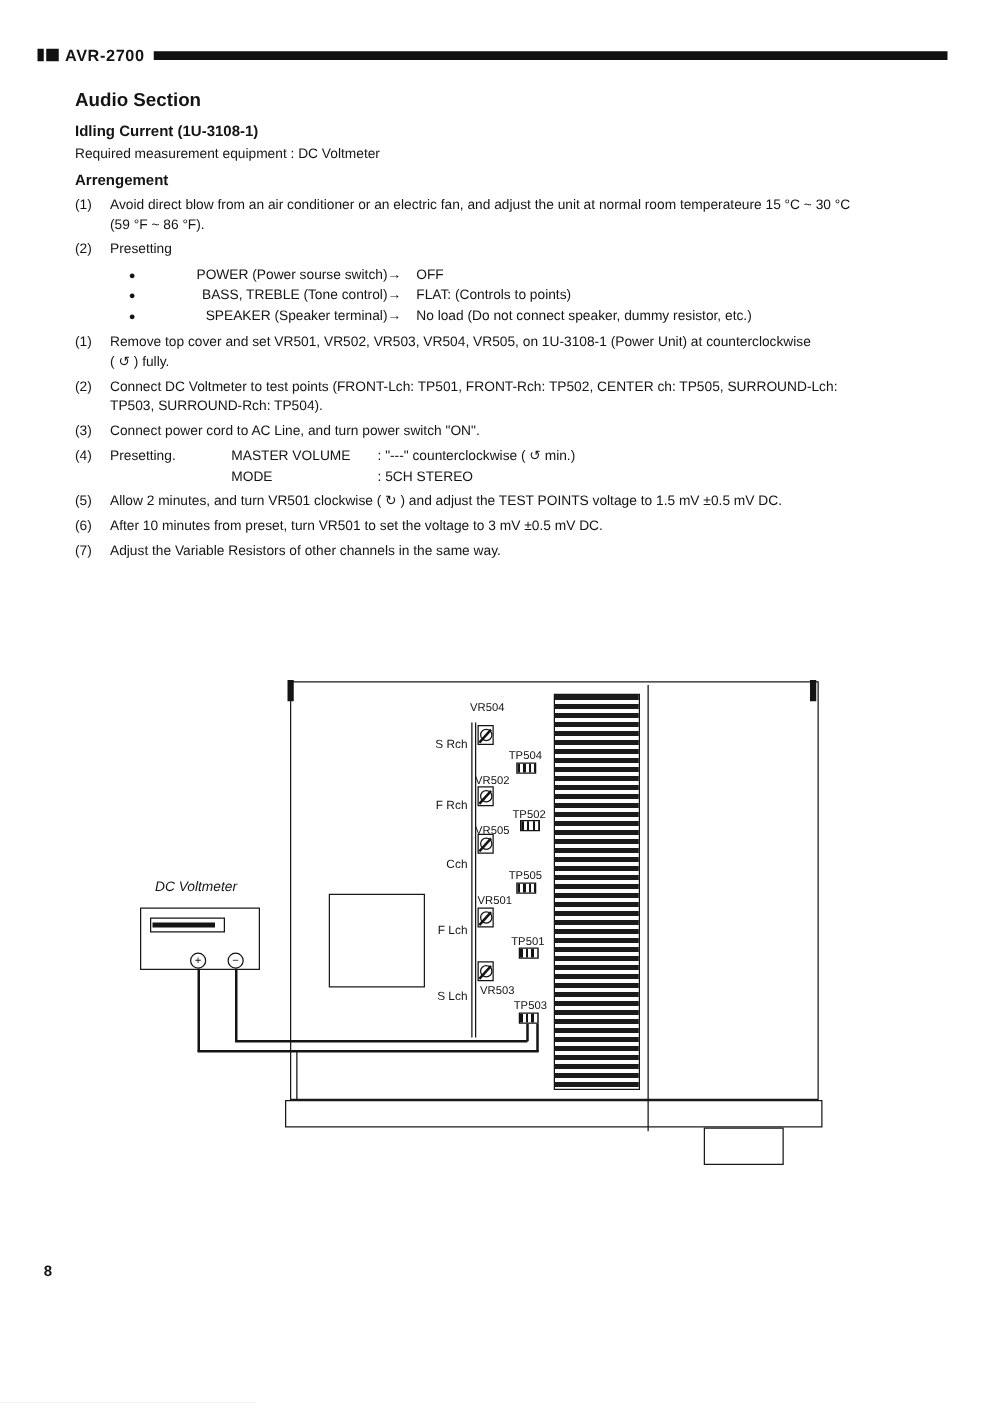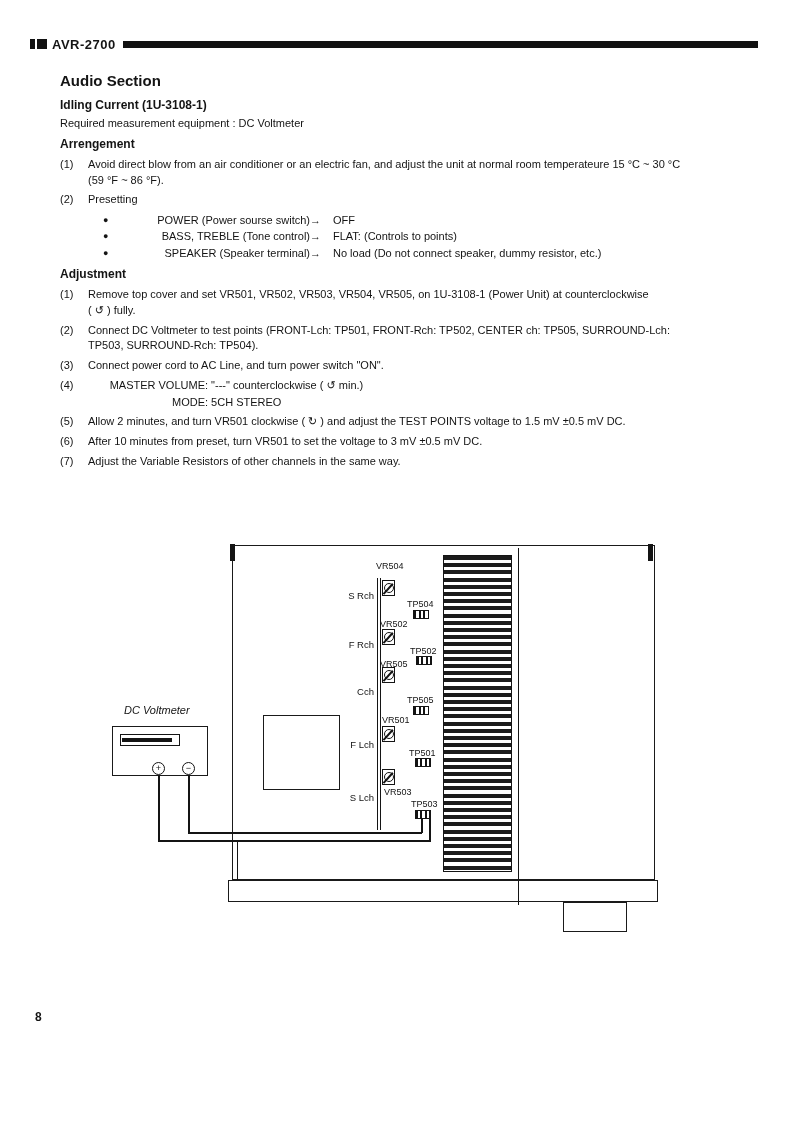--- a/index.html
+++ b/index.html
@@ -27,21 +27,21 @@
   .bullets { margin:0 0 6px 43px; font-size:11px; }
   .b-row { display:flex; line-height:1.5; }
   .b-dot { width:15px; flex:none; font-size:9px; padding-top:2px; }
   .b-label { width:192px; flex:none;text-align:right; }
   .b-arrow { width:23px; flex:none; }
   .b-value { flex:1; }
   .preset { display:flex; font-size:11px; line-height:1.5; margin-bottom:4px; }
   .preset-label { width:97px; flex:none; }
   .settings { flex:1; }
   .s-row { display:flex; }
-  .s-name { width:117px; flex:none;text-align:right; }
+  .s-name { width:117px; flex:none; }
   .s-value { flex:1; }
   
   .diagram { position:absolute; left:108px; top:538px; width:580px; height:402px; }
   .diagram .abs { position:absolute; }
   .chassis { left:124px; top:7px; width:423px; height:335px; border:1.6px solid #1a1a1a; }
   .tick { width:5px; height:17px; background:#141414; }
   .heatsink { left:335px; top:17px; width:69px; height:317px; border:1.2px solid #141414;
               background:repeating-linear-gradient(180deg,#1b1b1b 0 4px,#ffffff 4px 7.2px); }
   .vline { left:410px; top:10px; width:1.4px; height:357px; background:#141414; }
   .transformer { left:155px; top:177px; width:77px; height:75px; border:1.4px solid #1a1a1a; }
@@ -106,37 +106,37 @@
         <span class="b-value">FLAT: (Controls to points)</span>
       </div>
       <div class="b-row">
         <span class="b-dot">●</span>
         <span class="b-label">SPEAKER (Speaker terminal)</span>
         <span class="b-arrow">→</span>
         <span class="b-value">No load (Do not connect speaker, dummy resistor, etc.)</span>
       </div>
     </div>
 
-    <h3>Adjustment</h3>
     <div class="num-item">
       <span class="num">(1)</span>
       <span class="txt">Remove top cover and set VR501, VR502, VR503, VR504, VR505,  on 1U-3108-1 (Power Unit) at counterclockwise
 (  ↺  )   fully.</span>
     </div>
     <div class="num-item">
       <span class="num">(2)</span>
       <span class="txt">Connect DC Voltmeter to test points (FRONT-Lch: TP501, FRONT-Rch: TP502, CENTER ch: TP505, SURROUND-Lch:
 TP503, SURROUND-Rch: TP504).</span>
     </div>
     <div class="num-item">
       <span class="num">(3)</span>
       <span class="txt">Connect power cord to AC Line, and turn power switch "ON".</span>
     </div>
     <div class="preset">
       <span class="num">(4)</span>
+      <span class="preset-label">Presetting.</span>
       <span class="settings">
         <span class="s-row">
           <span class="s-name">MASTER VOLUME</span>
           <span class="s-value">: "---" counterclockwise ( ↺  min.)</span>
         </span>
         <span class="s-row">
           <span class="s-name">MODE</span>
           <span class="s-value">: 5CH STEREO</span>
         </span>
       </span>

